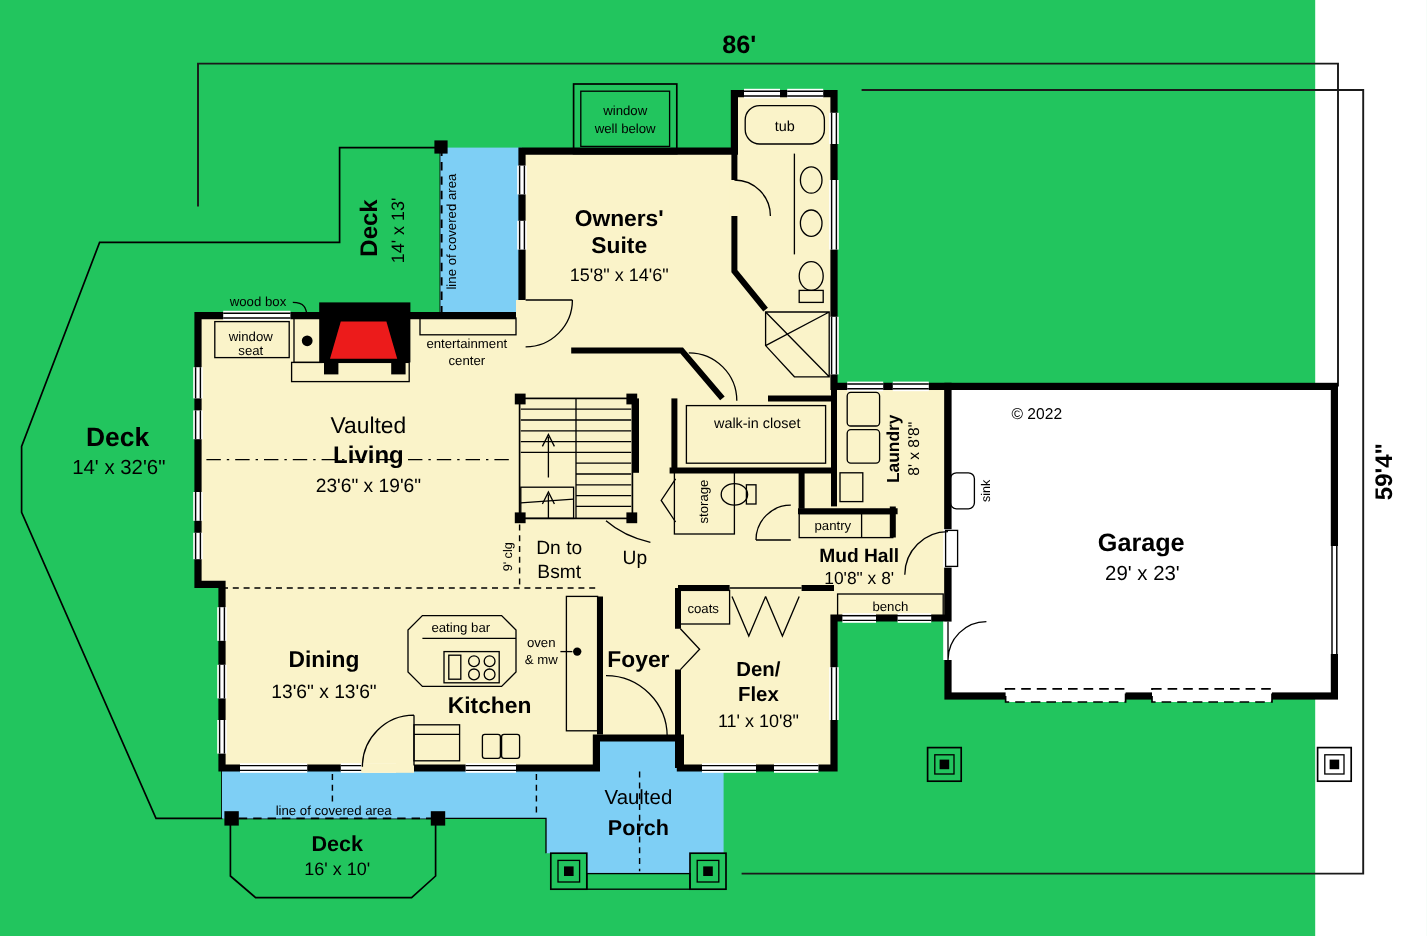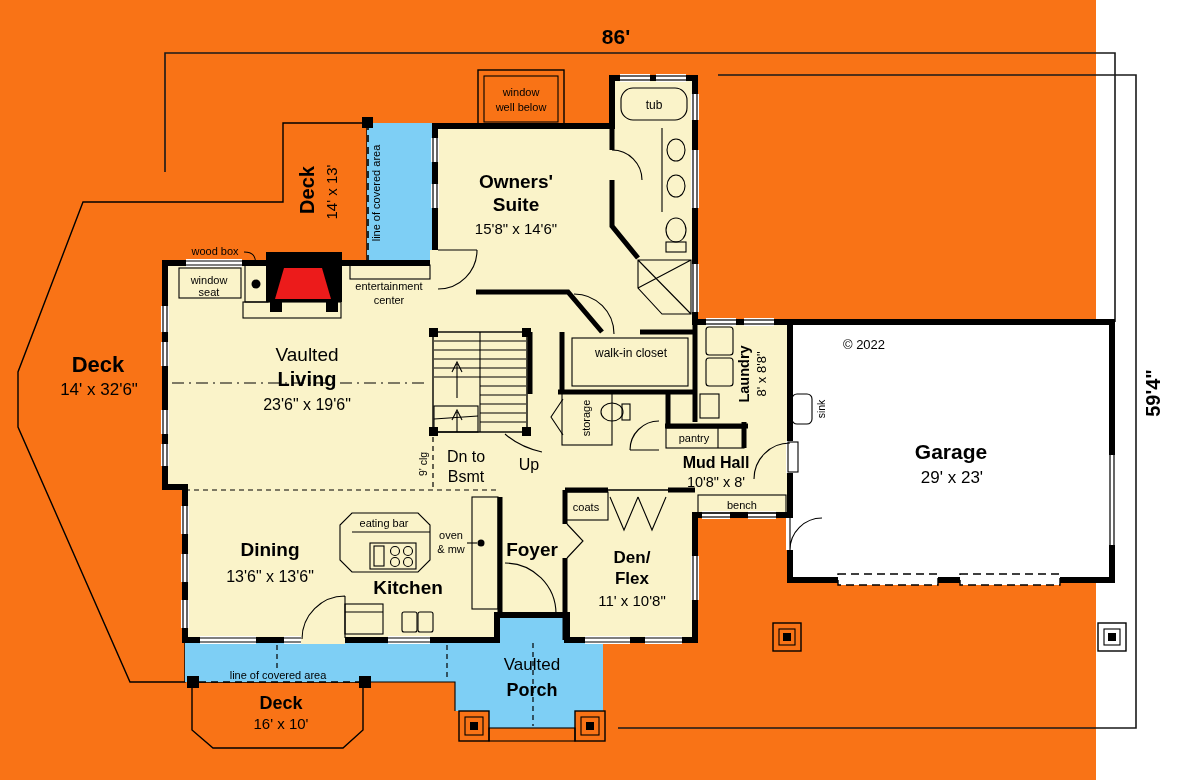--- a/index.html
+++ b/index.html
@@ -1,16 +1,16 @@
 <!DOCTYPE html>
 <html><head>
 <meta charset="utf-8">
 <style>
   html,body{margin:0;padding:0;background:#ffffff;}
-  .stage{width:1096px;height:780px;position:relative;background:#f97316;font-family:"Liberation Sans",sans-serif;}
+  .stage{width:1096px;height:780px;position:relative;background:#22c55e;font-family:"Liberation Sans",sans-serif;}
   svg text{font-family:"Liberation Sans",sans-serif;fill:#000;}
   .wall5{stroke:#000;stroke-width:5;fill:none;stroke-linecap:butt;}
   .thin{stroke:#000;stroke-width:1.4;fill:none;}
   .thinner{stroke:#000;stroke-width:1.1;fill:none;}
   .pline{stroke:#1a1a1a;stroke-width:1.6;fill:none;}
   .dash{stroke:#000;stroke-width:1.6;fill:none;stroke-dasharray:7 5;}
   .dashthin{stroke:#000;stroke-width:1.2;fill:none;stroke-dasharray:5 4;}
   .cdash{stroke:#000;stroke-width:1.2;fill:none;stroke-dasharray:12 5 2 5;}
   .gdoor{stroke:#000;stroke-width:1.4;fill:#fff;stroke-dasharray:8 5;}
   .winr{fill:#fff;stroke:none;}

